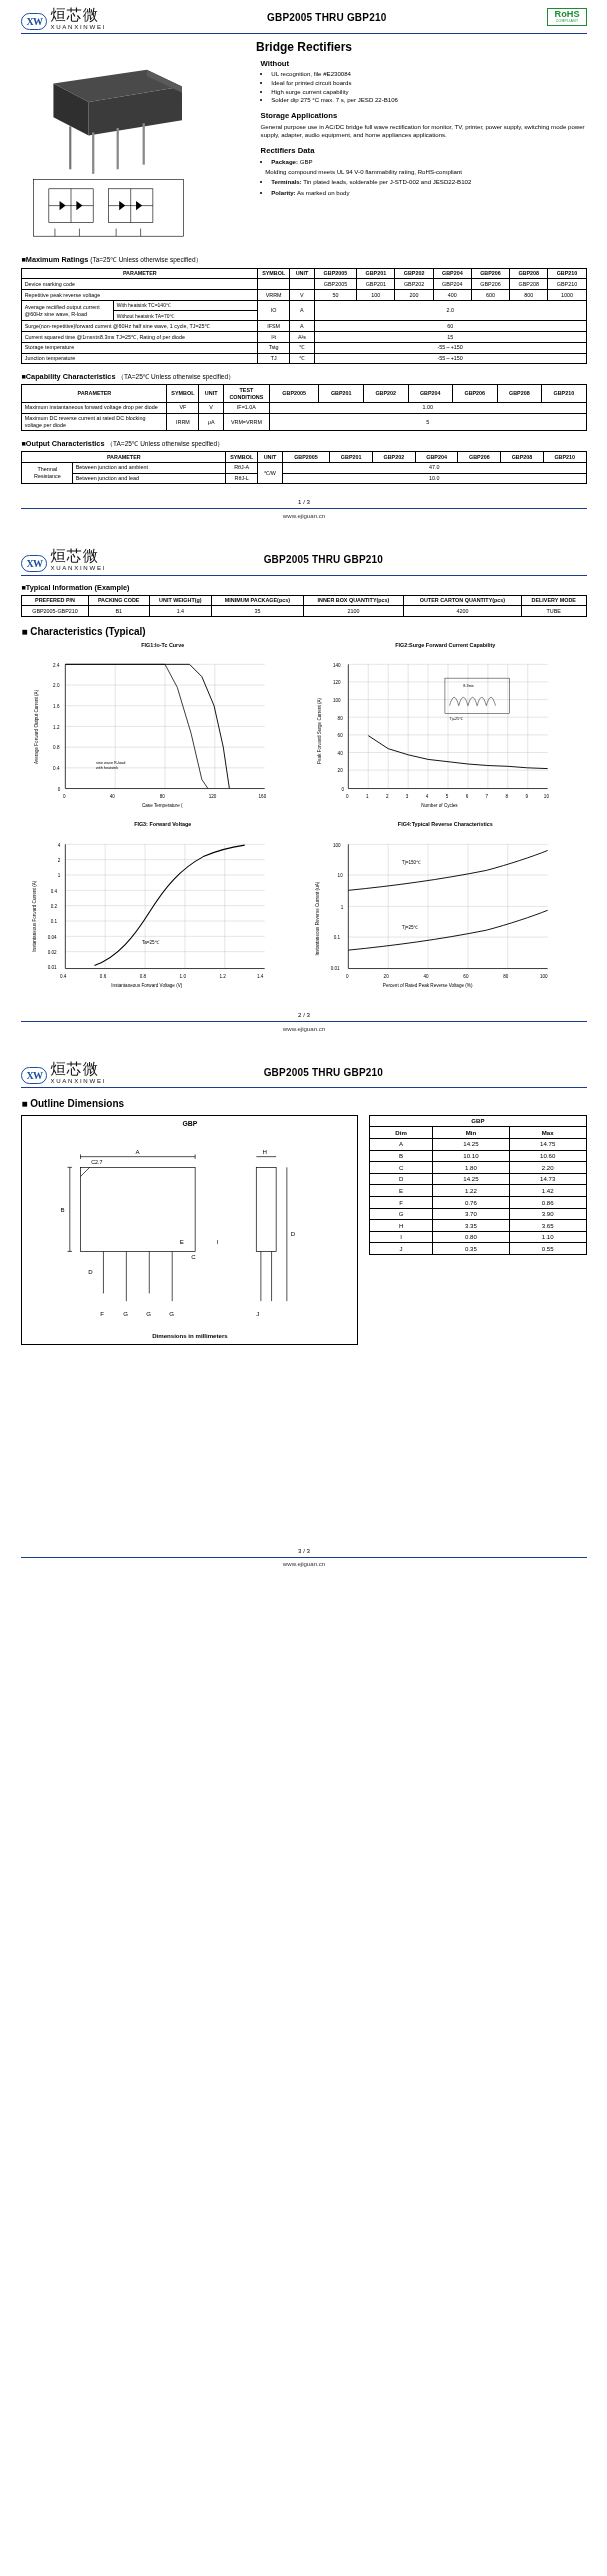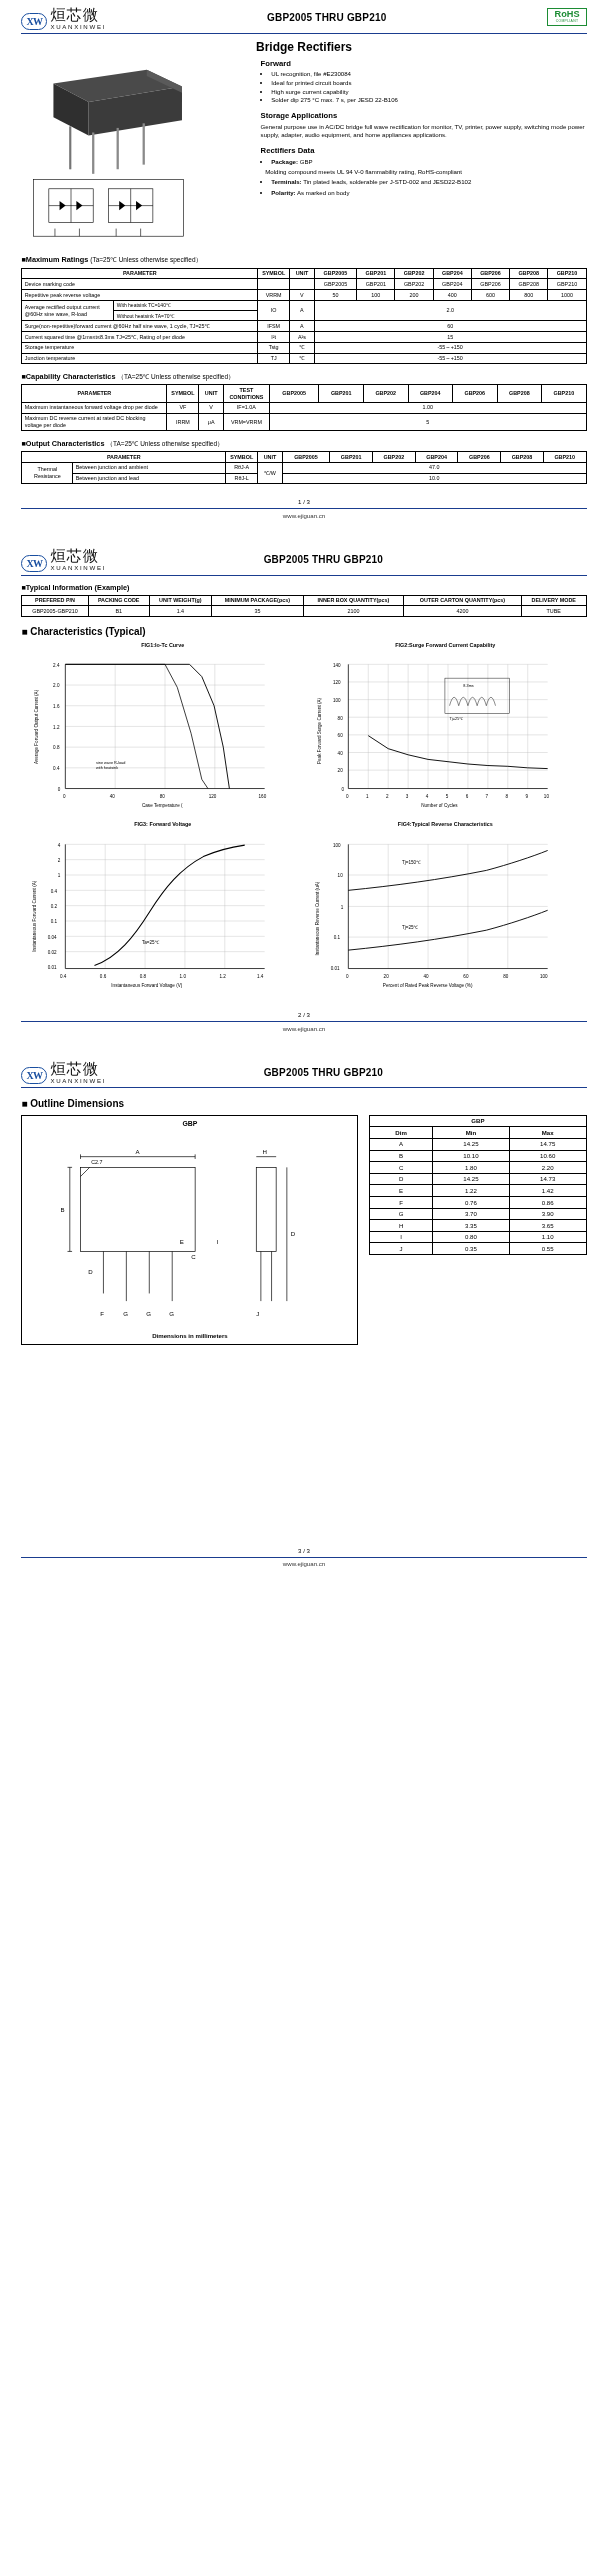--- a/index.html
+++ b/index.html
@@ -203,21 +203,21 @@
             <line x1="30" y1="66" x2="30" y2="76"></line>
             <line x1="62" y1="66" x2="62" y2="76"></line>
             <line x1="110" y1="66" x2="110" y2="76"></line>
             <line x1="142" y1="66" x2="142" y2="76"></line>
           </g>
         </svg>
       </div>
     </div>
 
     <div class="right-col">
-      <div class="sec-head">Forward</div>
+      <div class="sec-head">Without</div>
       <ul class="feat">
         <li>UL recognition, file #E230084</li>
         <li>Ideal for printed circuit boards</li>
         <li>High surge current capability</li>
         <li>Solder dip 275 °C max. 7 s, per JESD 22-B106</li>
       </ul>
 
       <div class="sec-head">Storage Applications</div>
       <p class="para">General purpose use in AC/DC bridge full wave rectification for monitor, TV, printer, power supply, switching mode power supply, adapter, audio equipment, and home appliances applications.</p>
 

